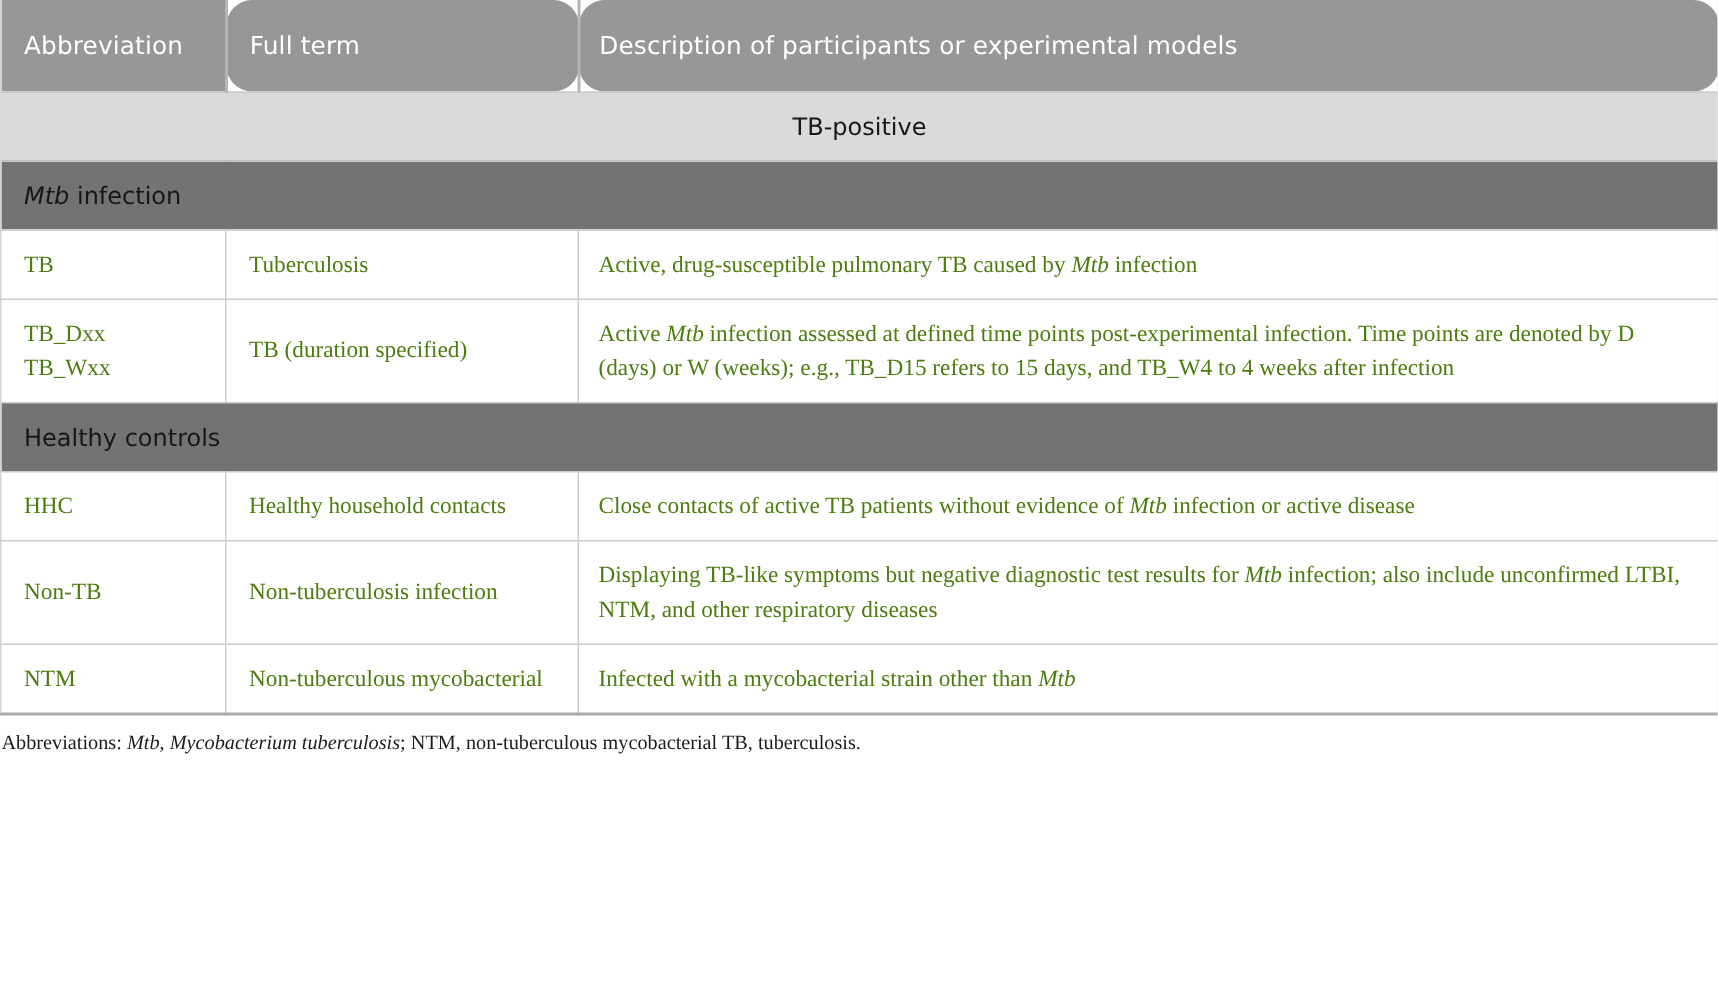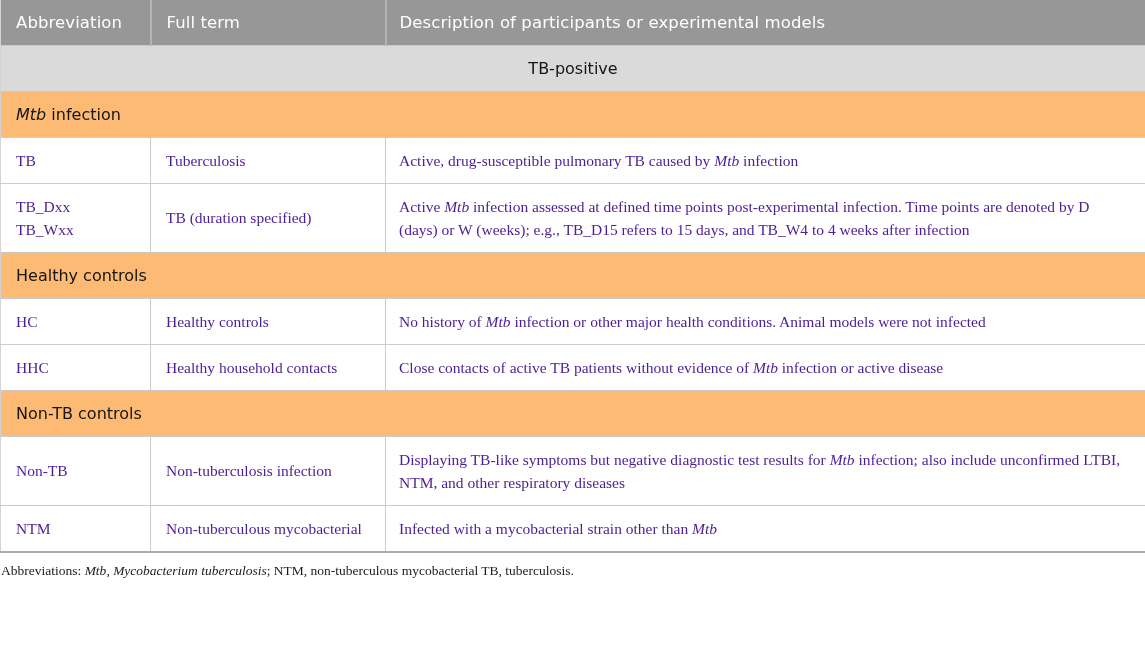--- a/index.html
+++ b/index.html
@@ -21,60 +21,60 @@
   }
   
   thead th {
     background: #979797;
     color: #ffffff;
     font-family: "DejaVu Sans", "Liberation Sans", sans-serif;
     font-weight: 500;
     font-size: 16.5px;
     letter-spacing: 0.1px;
     text-align: left;
-    height: 45px;
+    height: 61px;
     vertical-align: middle;
     padding: 0 10px 0 15px;
   }
-  thead th + th { border-left: 2px solid #b5b5b5; }
+  thead th + th { border-left: 2px solid #b5b5b5; border-radius: 17px; }
   thead th.col-desc { padding-left: 13px; margin-left: 24px; }
   
   tr.section td {
     background: #d9dad9;
     border-top: 1px solid #c9c9c9;
     height: 46px;
     vertical-align: middle;
     text-align: center;
     font-family: "DejaVu Sans", "Liberation Sans", sans-serif;
     font-size: 16px;
     font-weight: 500;
     color: #161616;
     padding: 0;
   }
   
   tr.subsection td {
-    background: #fdba74;
+    background: #737373;
     border-top: 1px solid #c9c9c9;
     height: 46px;
     vertical-align: middle;
     text-align: left;
     font-family: "DejaVu Sans", "Liberation Sans", sans-serif;
     font-size: 16px;
     font-weight: 500;
     color: #161616;
     padding: 0 15px;
   }
   
   tr.data td {
     background: #ffffff;
     border-top: 1px solid #cccccc;
     font-family: "Liberation Serif", serif;
     font-size: 15.5px;
     line-height: 23px;
-    color: #4c1d95;
+    color: #4d7c0f;
     vertical-align: middle;
     padding: 11px 14px 11px 13px;
     height: 46px;
   }
   tr.data td.abbr { padding-left: 15px; white-space: pre-line; }
   tr.data td.full { border-left: 1px solid #cccccc; padding-left: 15px; }
   tr.data td.desc { border-left: 1px solid #cccccc; padding-left: 13px; padding-right: 18px; }
   i { font-style: italic; }
   
   .footnote {
@@ -116,31 +116,23 @@
       <tr class="data">
         <td class="abbr"><span>TB_Dxx
 TB_Wxx</span></td>
         <td class="full"><span>TB (duration specified)</span></td>
         <td class="desc"><span>Active </span><i>Mtb</i><span> infection assessed at defined time points post-experimental infection. Time points are denoted by D (days) or W (weeks); e.g., TB_D15 refers to 15 days, and TB_W4 to 4 weeks after infection</span></td>
       </tr>
       <tr class="subsection">
         <td colspan="3"><span>Healthy controls</span></td>
       </tr>
       <tr class="data">
-        <td class="abbr"><span>HC</span></td>
-        <td class="full"><span>Healthy controls</span></td>
-        <td class="desc"><span>No history of </span><i>Mtb</i><span> infection or other major health conditions. Animal models were not infected</span></td>
-      </tr>
-      <tr class="data">
         <td class="abbr"><span>HHC</span></td>
         <td class="full"><span>Healthy household contacts</span></td>
         <td class="desc"><span>Close contacts of active TB patients without evidence of </span><i>Mtb</i><span> infection or active disease</span></td>
-      </tr>
-      <tr class="subsection">
-        <td colspan="3"><span>Non-TB controls</span></td>
       </tr>
       <tr class="data">
         <td class="abbr"><span>Non-TB</span></td>
         <td class="full"><span>Non-tuberculosis infection</span></td>
         <td class="desc"><span>Displaying TB-like symptoms but negative diagnostic test results for </span><i>Mtb</i><span> infection; also include unconfirmed LTBI, NTM, and other respiratory diseases</span></td>
       </tr>
       <tr class="data">
         <td class="abbr"><span>NTM</span></td>
         <td class="full"><span>Non-tuberculous mycobacterial</span></td>
         <td class="desc"><span>Infected with a mycobacterial strain other than </span><i>Mtb</i></td>

